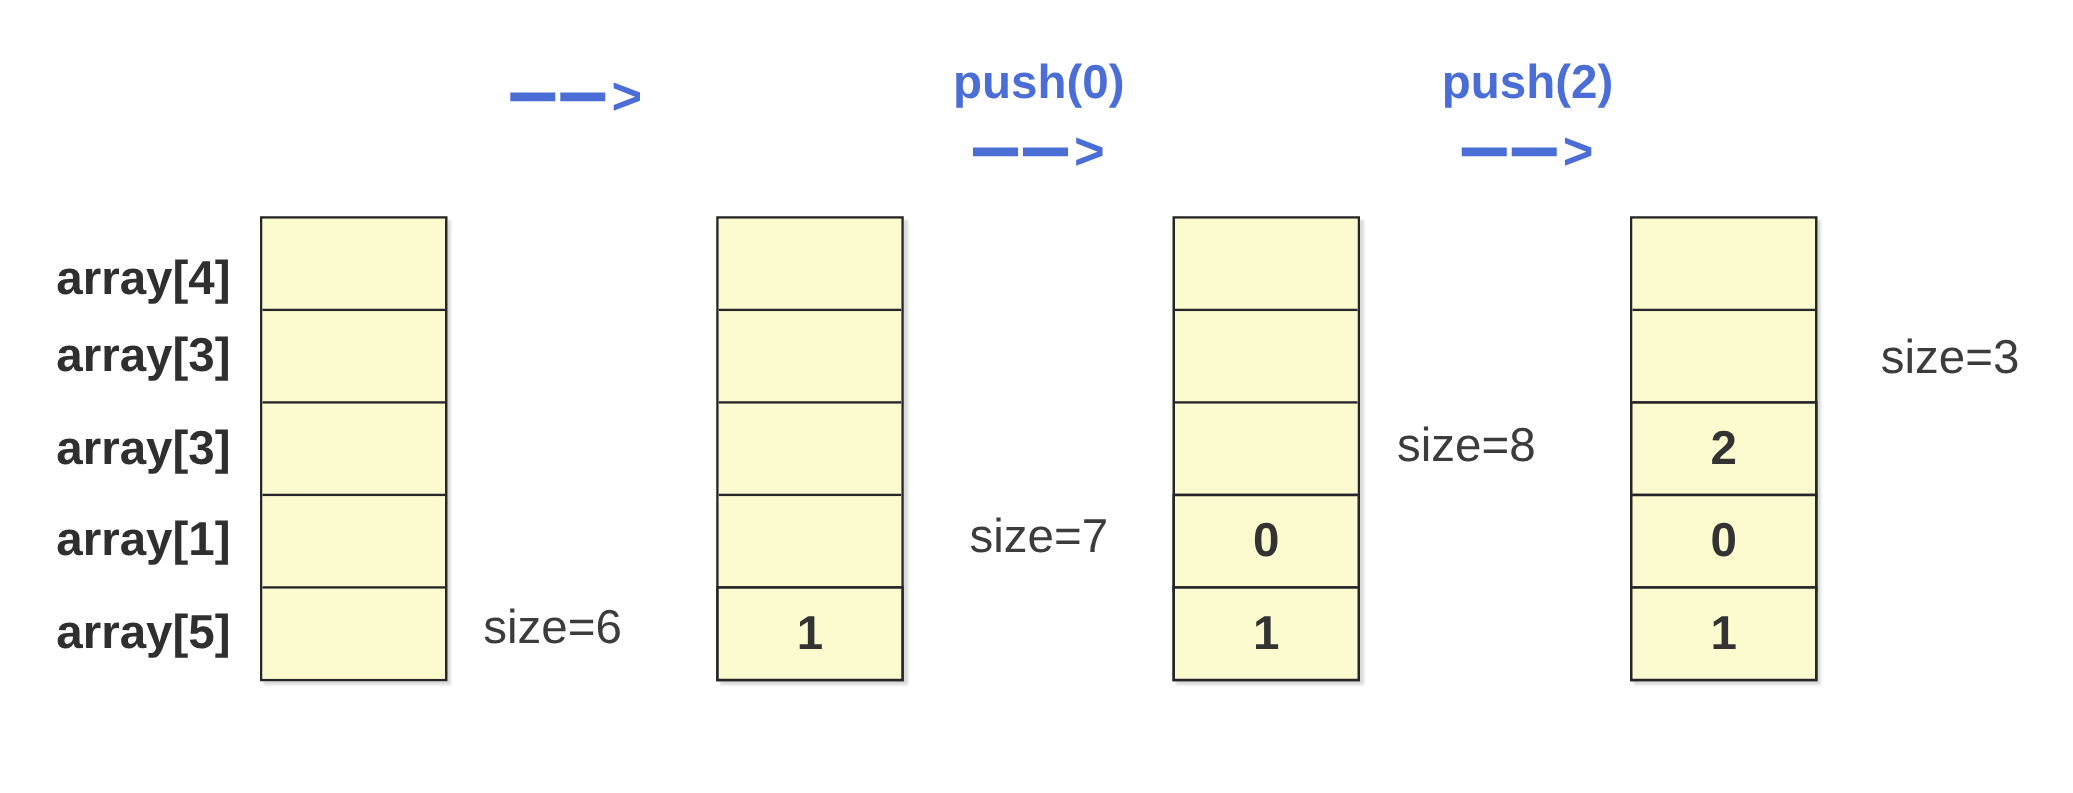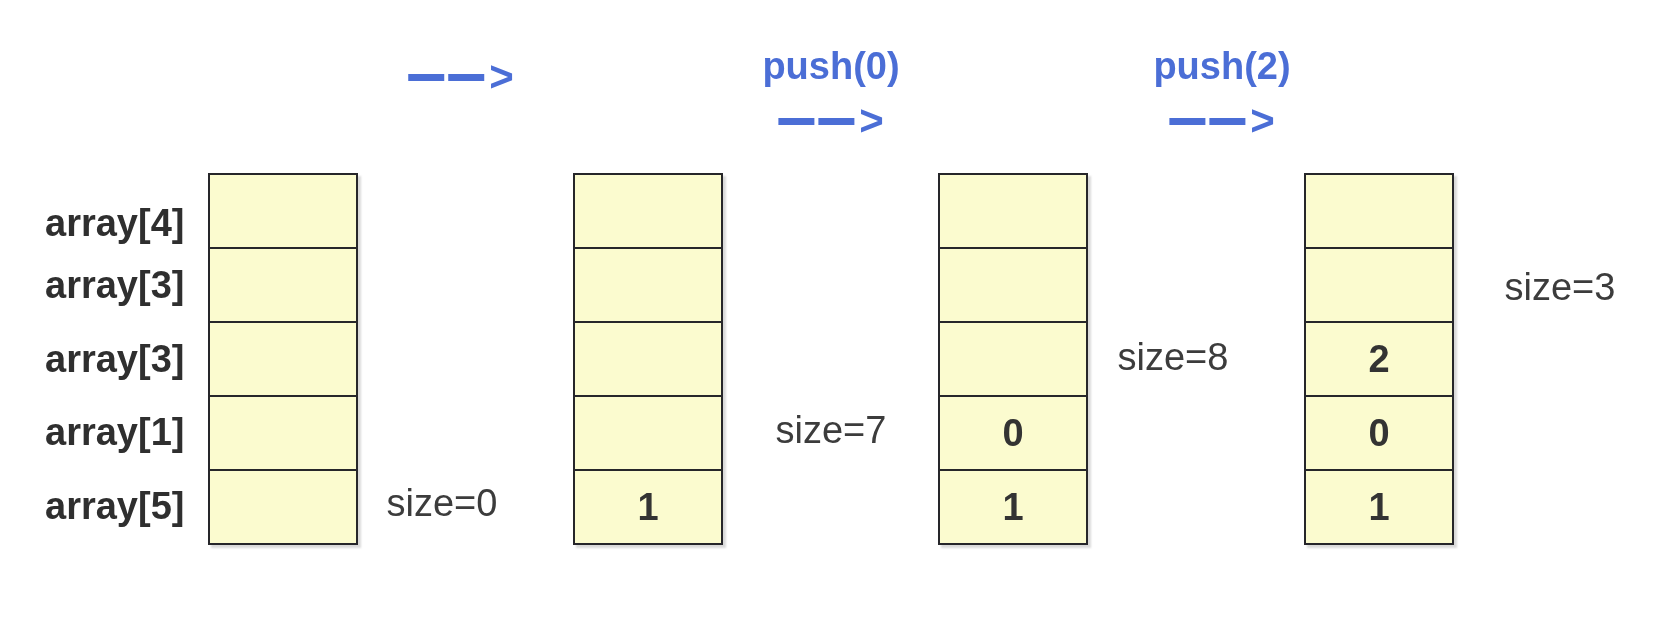--- a/index.html
+++ b/index.html
@@ -180,18 +180,18 @@
   </div>
   <div class="op" style="left:1222px">
     <div class="op-label">push(2)</div>
     <div class="arrow">
       <span class="dash"></span>
         <span class="dash"></span>
         <span class="head">&gt;</span>
     </div>
   </div>
 
-  <div class="size-label" style="left:442px;top:503px">size=0</div>
+  <div class="size-label" style="left:442px;top:503px">size=6</div>
   <div class="size-label" style="left:831px;top:430px">size=7</div>
   <div class="size-label" style="left:1173px;top:357px">size=8</div>
   <div class="size-label" style="left:1560px;top:287px">size=3</div>
 
 </div>
 
 </body></html>

